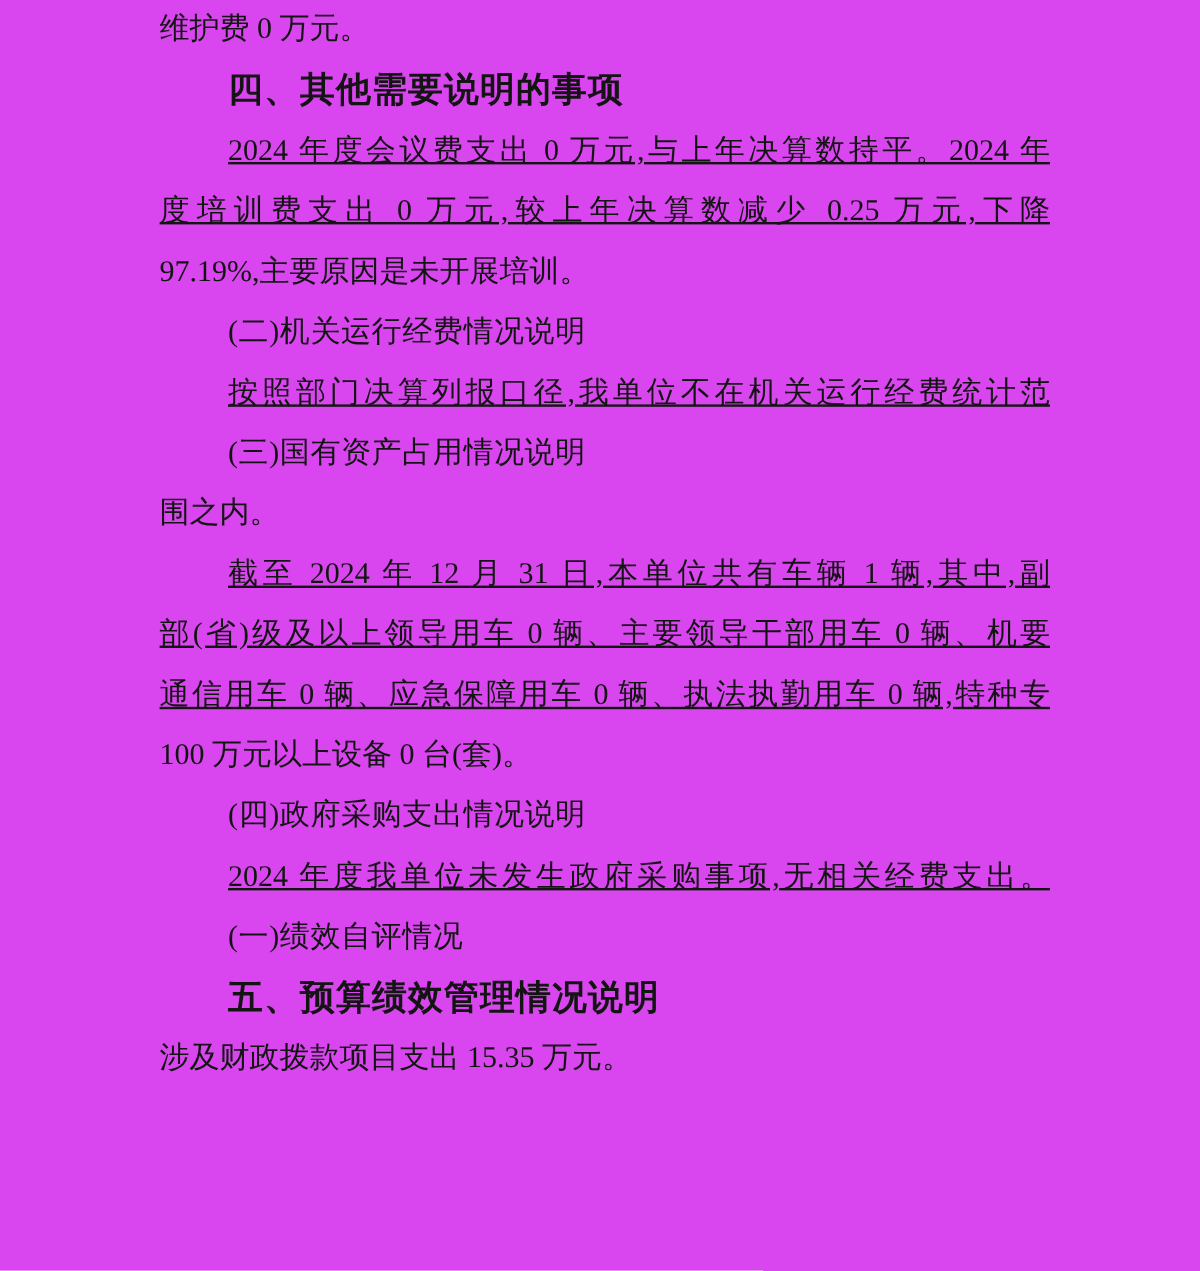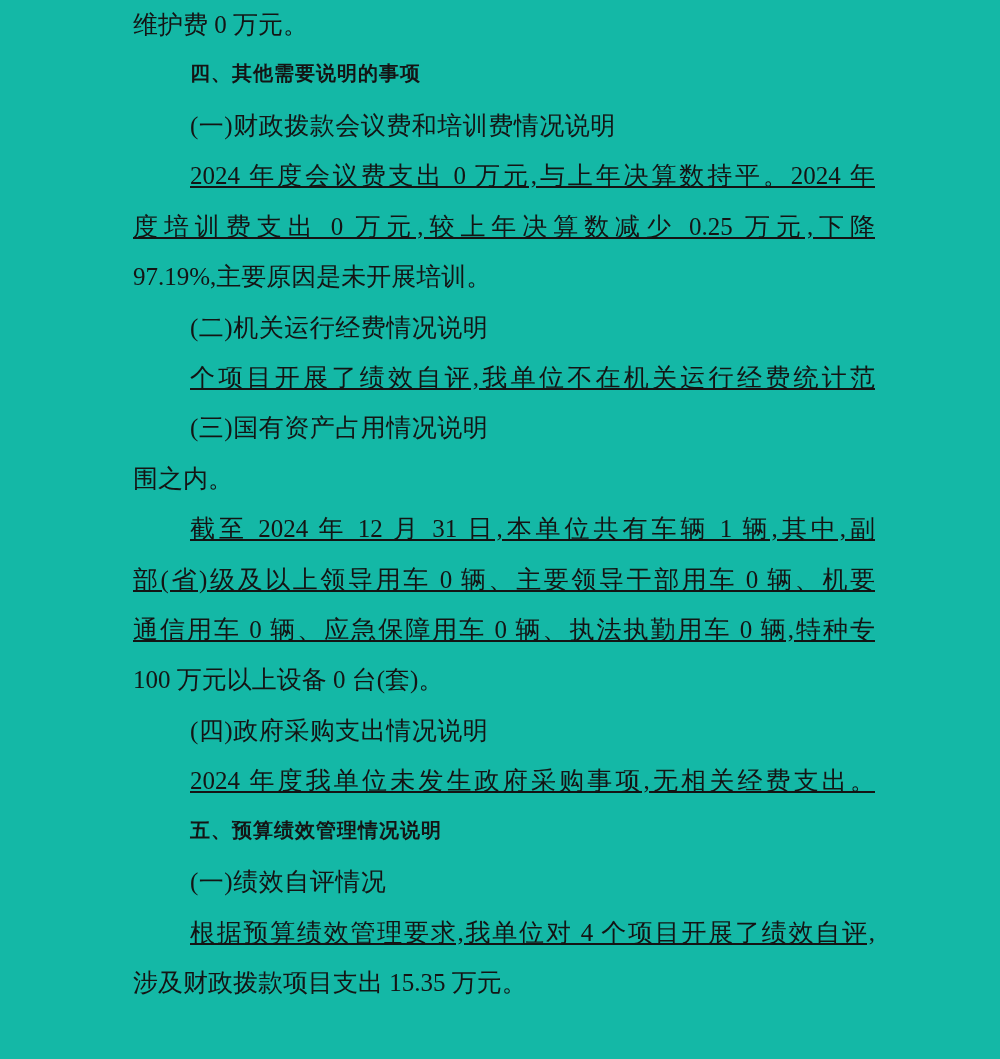--- a/index.html
+++ b/index.html
@@ -4,21 +4,21 @@
 <style>
   html, body {
     margin: 0;
     padding: 0;
     background: #ffffff;
   }
   .page {
     position: relative;
     width: 1000px;
     height: 1059px;
-    background: #14b8a6;
+    background: #d946ef;
     overflow: hidden;
     color: #141414;
   }
   .doc {
     position: absolute;
     left: 133px;
     top: 0;
     width: 742px;
   }
   .ln {
@@ -33,51 +33,49 @@
     white-space: normal;
     text-align: justify;
     text-align-last: justify;
     text-justify: inter-character;
     text-decoration: underline;
   }
   .ind {
     padding-left: 57px;
   }
   .h {
-    font-family: Liberation Mono, monospace;
+    font-family: Liberation Sans, sans-serif;
     font-weight: 700;
-    font-size: 20px;
+    font-size: 29px;
     letter-spacing: 1px;
   }
   .sub {
     font-size: 25px;
     letter-spacing: 0.5px;
   }
 </style>
 </head>
 <body>
 
 <div class="page">
   <div class="doc">
 
     <div class="ln">维护费 0 万元。</div>
     <div class="ln h ind">四、其他需要说明的事项</div>
-    <div class="ln sub ind">(一)财政拨款会议费和培训费情况说明</div>
     <div class="ln ind fill">2024 年度会议费支出 0 万元,与上年决算数持平。2024 年</div>
     <div class="ln fill">度培训费支出 0 万元,较上年决算数减少 0.25 万元,下降</div>
     <div class="ln">97.19%,主要原因是未开展培训。</div>
     <div class="ln sub ind">(二)机关运行经费情况说明</div>
-    <div class="ln ind fill">个项目开展了绩效自评,我单位不在机关运行经费统计范</div>
+    <div class="ln ind fill">按照部门决算列报口径,我单位不在机关运行经费统计范</div>
     <div class="ln sub ind">(三)国有资产占用情况说明</div>
     <div class="ln">围之内。</div>
     <div class="ln ind fill">截至 2024 年 12 月 31 日,本单位共有车辆 1 辆,其中,副</div>
     <div class="ln fill">部(省)级及以上领导用车 0 辆、主要领导干部用车 0 辆、机要</div>
     <div class="ln fill">通信用车 0 辆、应急保障用车 0 辆、执法执勤用车 0 辆,特种专</div>
     <div class="ln">100 万元以上设备 0 台(套)。</div>
     <div class="ln sub ind">(四)政府采购支出情况说明</div>
     <div class="ln ind fill">2024 年度我单位未发生政府采购事项,无相关经费支出。</div>
+    <div class="ln sub ind">(一)绩效自评情况</div>
     <div class="ln h ind">五、预算绩效管理情况说明</div>
-    <div class="ln sub ind">(一)绩效自评情况</div>
-    <div class="ln ind fill">根据预算绩效管理要求,我单位对 4 个项目开展了绩效自评,</div>
     <div class="ln">涉及财政拨款项目支出 15.35 万元。</div>
 
   </div>
 </div>
 
 </body></html>

